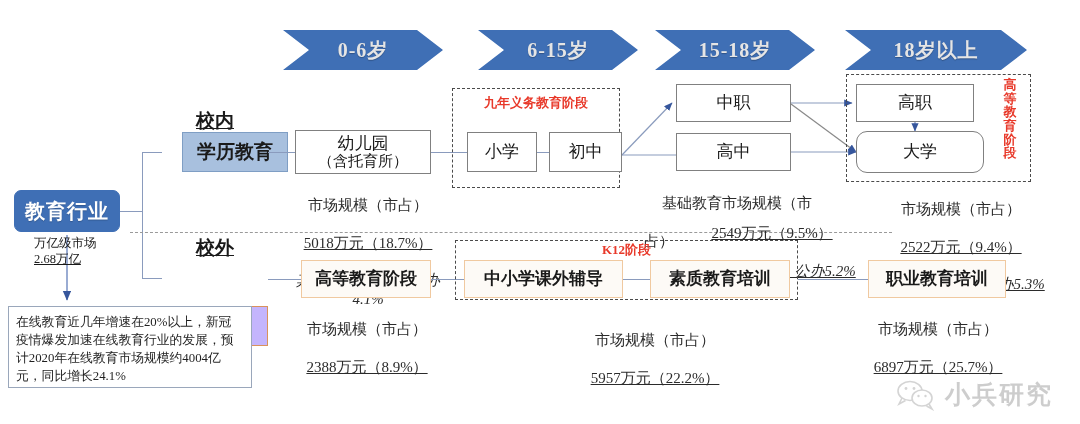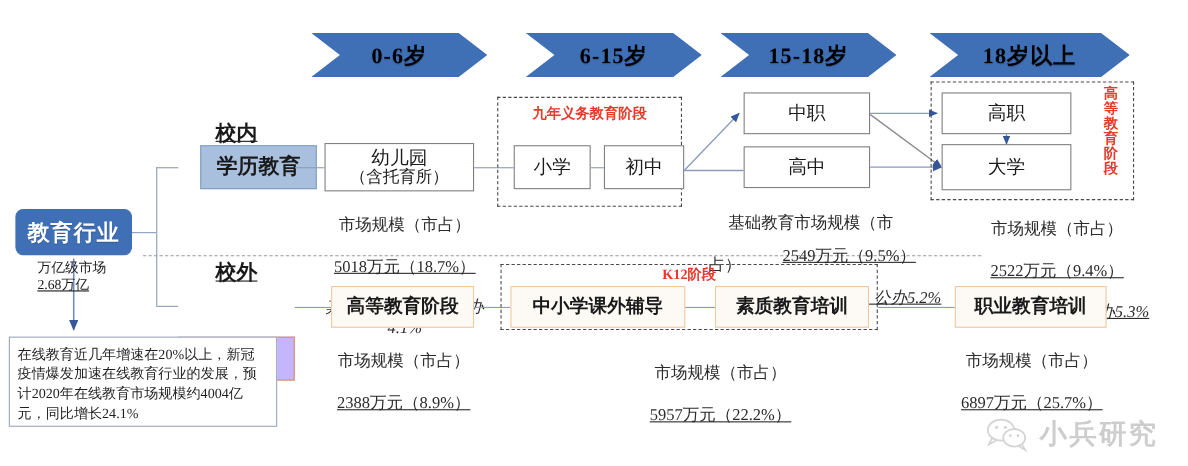--- a/index.html
+++ b/index.html
@@ -7,21 +7,21 @@
     font-family:"Liberation Serif","DejaVu Serif",serif;
     width:1080px;height:424px;position:relative;overflow:hidden;
     color:#1a1a1a;
   }
   #stage{position:absolute;left:0;top:0;width:1080px;height:424px;}
   .abs{position:absolute;box-sizing:border-box;}
 
   
   .chev{
     height:40px;display:flex;align-items:center;justify-content:center;
-    color:#000000;font-size:20px;font-weight:bold;letter-spacing:1px;
+    color:#e5e5e5;font-size:20px;font-weight:bold;letter-spacing:1px;
     background:#3f6fb5;
     clip-path:polygon(0 0, calc(100% - 26px) 0, 100% 50%, calc(100% - 26px) 100%, 0 100%, 26px 50%);
     text-shadow:0 1px 1px rgba(0,0,0,.25);
   }
 
   
   .box{
     display:flex;align-items:center;justify-content:center;text-align:center;
     background:#fff;border:1px solid #808080;font-size:17px;line-height:1.12;
     color:#1a1a1a;
@@ -190,21 +190,21 @@
     <div class="it u">其中民办3.3%，公办5.2%</div>
   </div>
 
   <div class="abs dgroup" style="left:846px;top:74px;width:185px;height:108px;"></div>
   <div class="abs redlab-v" style="left:1002px;top:78px;">
     <span>高等教育阶段</span>
   </div>
   <div class="abs box" style="left:856px;top:84px;width:118px;height:38px;">
     <span>高职</span>
   </div>
-  <div class="abs box" style="left:856px;top:131px;width:118px;height:42px;">
+  <div class="abs box" style="left:856px;top:131px;width:128px;height:42px;border-radius:11px;">
     <span>大学</span>
   </div>
   <div class="abs stat" style="left:866px;top:181px;width:190px;">
     <div>市场规模（市占）</div>
     <div class="u">2522万元（9.4%）</div>
     <div class="it u">其中民办4.1%，公办5.3%</div>
   </div>
 
   <div class="abs ln ln-h" style="left:268px;top:279px;width:33px;"></div>
   <div class="abs box box-orange-light" style="left:301px;top:260px;width:130px;height:38px;">

